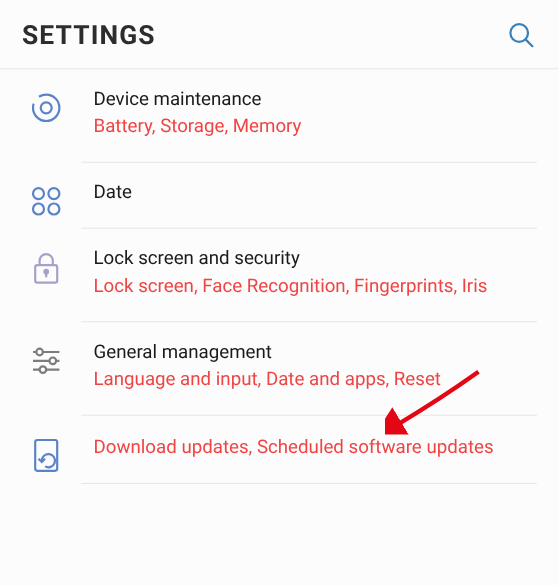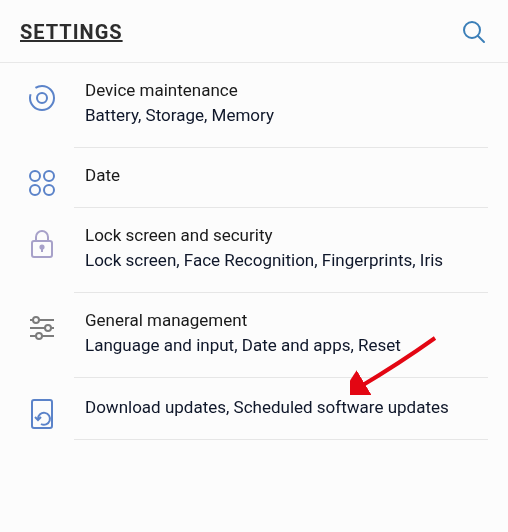--- a/index.html
+++ b/index.html
@@ -12,24 +12,23 @@
     }
     .header {
       display: flex;
       align-items: center;
       justify-content: space-between;
       padding: 18px 20px 16px 20px;
       border-bottom: 1px solid #e8e8e8;
     }
     .header-title {
       font-weight: 700;
-      font-size: 20px;
+      font-size: 24px;
       letter-spacing: 1px;
       color: #2d2d2d;
-      text-decoration: underline;
     }
     .search-btn {
       display: flex;
       align-items: center;
       justify-content: center;
       width: 28px;
       height: 28px;
     }
     .list-item {
       display: flex;
@@ -50,21 +49,21 @@
       min-width: 0;
     }
     .list-item:last-child .text-col { border-bottom: none; }
     .item-title {
       font-size: 17px;
       color: #1a1a1a;
       line-height: 1.35;
     }
     .item-sub {
       font-size: 17px;
-      color: #0f172a;
+      color: #ef4444;
       line-height: 1.35;
       padding-top: 2px;
       white-space: nowrap;
       overflow: hidden;
       text-overflow: ellipsis;
     }
     .spacer-top { height: 4px; }
     svg { display: block; }
     .annot-arrow {
       position: absolute;

